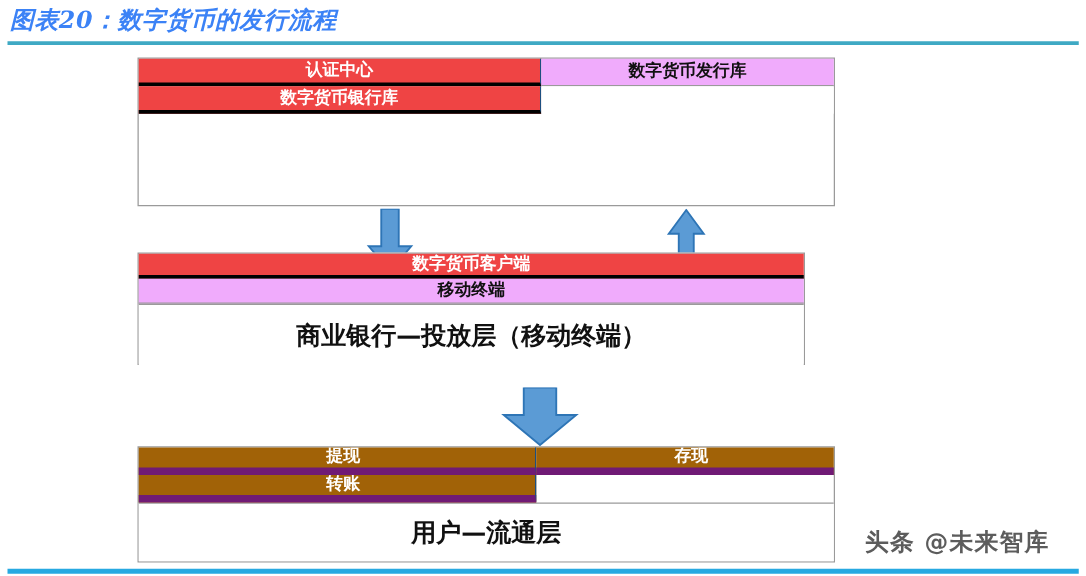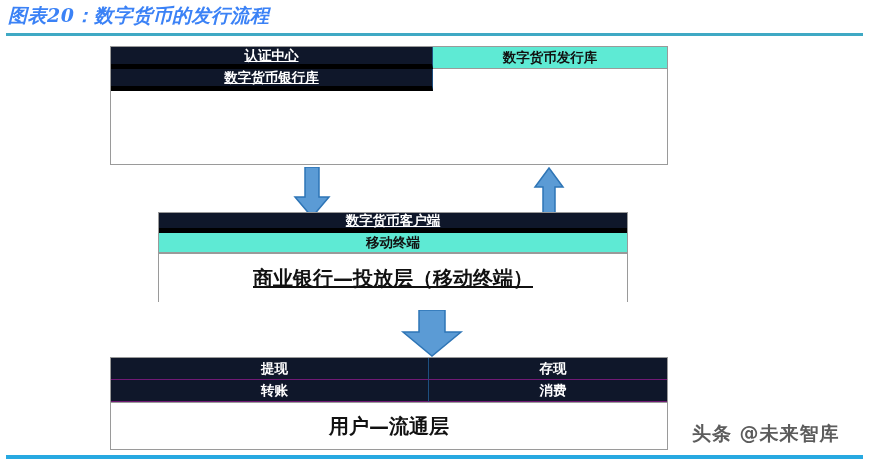--- a/index.html
+++ b/index.html
@@ -64,33 +64,32 @@
     display: flex;
     align-items: center;
     justify-content: center;
     font-size: 13.5px;
     font-weight: bold;
     line-height: 1;
     white-space: nowrap;
     overflow: hidden;
   }
   .cell.blue {
-    background: #0f172a;
+    background: #ef4444;
     color: #ffffff;
-    border-bottom: 5px solid #000000;
-    text-decoration: underline;
+    border-bottom: 3px solid #000000;
   }
   .cell.blue-bright {
-    background: #0f172a;
+    background: #a16207;
     color: #ffffff;
-    border-bottom: 1px solid #701a75;
+    border-bottom: 6px solid #701a75;
     padding-left: 10px;
   }
   .cell.gray {
-    background: #5eead4;
+    background: #f0abfc;
     color: #111111;
     border-bottom: 1px solid #9a9a9a;
   }
   .cell.white {
     background: #ffffff;
     color: #111111;
   }
   .cell.vdiv {
     border-right: 1px solid #1d4f80;
   }
@@ -115,28 +114,27 @@
     height: 119px;
   }
   #panel-issuance .grid-row { height: 22px; }
   #panel-issuance .col-left  { width: 322px; }
   #panel-issuance .col-right { width: 234px; }
   #panel-issuance .summary-row { height: 52px; }
 
   
   #panel-bank {
     left: 110px;
-    top: 212px;
-    width: 470px;
+    top: 202px;
+    width: 534px;
     height: 90px;
-    margin-left: 48px;
   }
   #panel-bank .grid-row { height: 20px; }
   #panel-bank .full { width: 100%; }
-  #panel-bank .summary-row { height: 49px; text-decoration: underline; }
+  #panel-bank .summary-row { height: 49px; }
 
   
   #panel-user {
     left: 110px;
     top: 357px;
     width: 558px;
     height: 93px;
   }
   #panel-user .grid-row { height: 22px; }
   #panel-user .col-left  { width: 318px; }
@@ -218,20 +216,19 @@
 
 <div class="panel" id="panel-user">
 
   <div class="grid-row">
     <div class="cell blue-bright vdiv col-left">提现</div>
     <div class="cell blue-bright col-right">存现</div>
   </div>
 
   <div class="grid-row">
     <div class="cell blue-bright vdiv col-left">转账</div>
-    <div class="cell blue-bright col-right">消费</div>
   </div>
 
   <div class="summary-row">用户—流通层</div>
 </div>
 
 <div id="watermark">头条 @未来智库</div>
 <div id="footer-rule"></div>
 
 </body></html>

